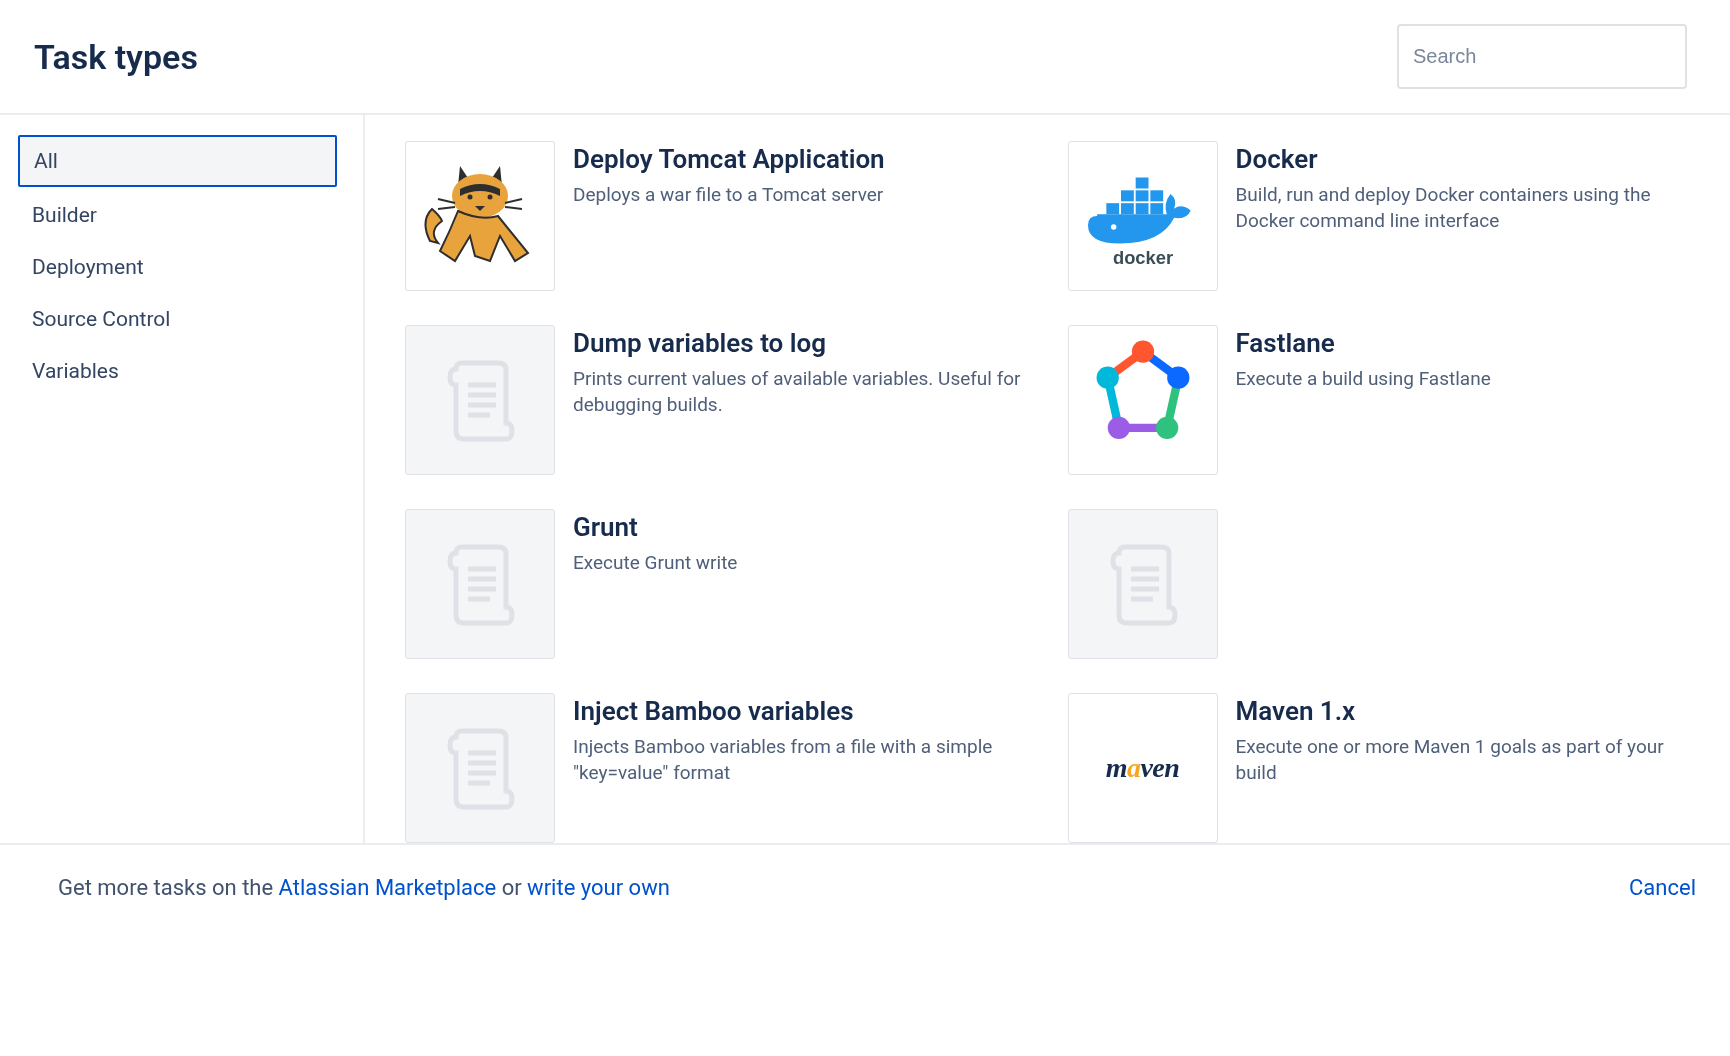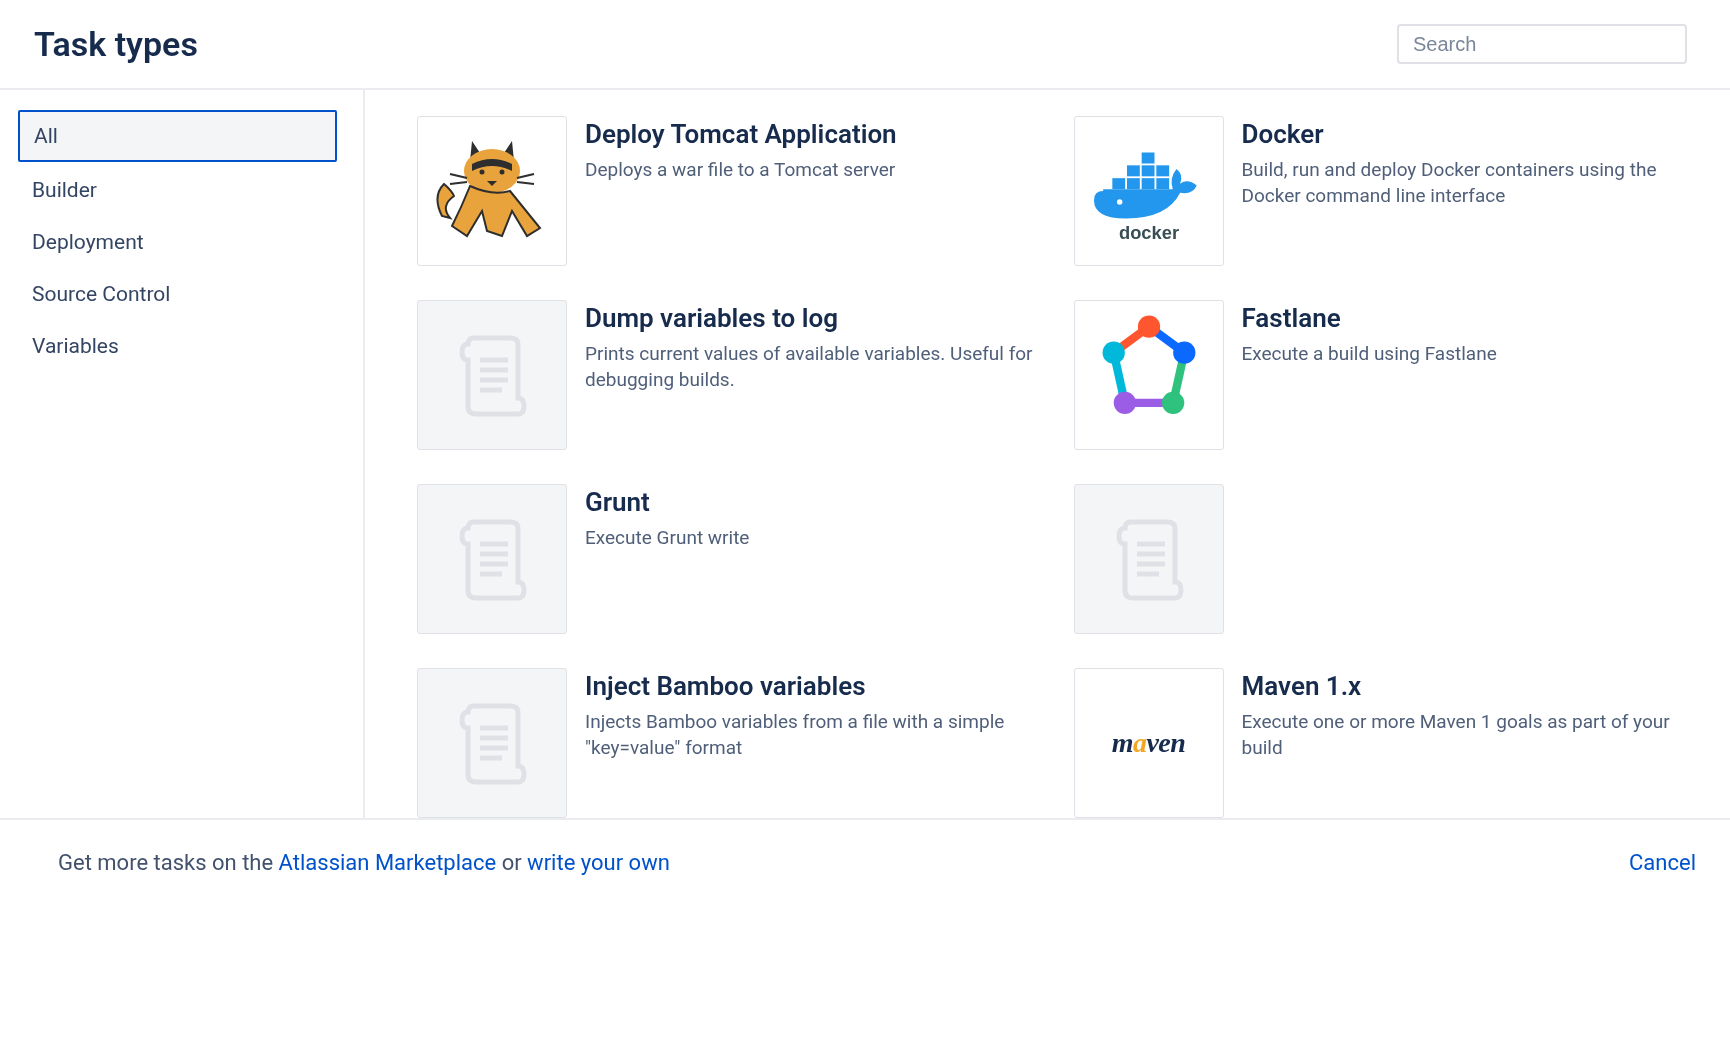--- a/index.html
+++ b/index.html
@@ -16,21 +16,21 @@
     align-items: center;
     padding: 24px 43px 24px 34px;
   }
   .header h1 {
     font-size: 34px;
     font-weight: 600;
     color: #172B4D;
   }
   .search-input {
     width: 290px;
-    height: 40px;
+    height: 65px;
     border: 2px solid #DFE1E6;
     border-radius: 4px;
     padding: 0 14px;
     font-size: 20px;
     color: #172B4D;
     background: #fff;
   }
   .search-input::placeholder { color: #7A869A; }
 
   .divider-top {
@@ -62,21 +62,20 @@
 
   .content {
     flex: 1;
     padding: 26px 40px 0 40px;
   }
   .task-grid {
     display: grid;
     grid-template-columns: 1fr 1fr;
     column-gap: 40px;
     row-gap: 34px;
-    margin-left: 12px;
   }
   .task-card {
     display: flex;
     gap: 18px;
     cursor: pointer;
   }
   .task-icon {
     width: 150px;
     height: 150px;
     border: 1px solid #DFE1E6;

